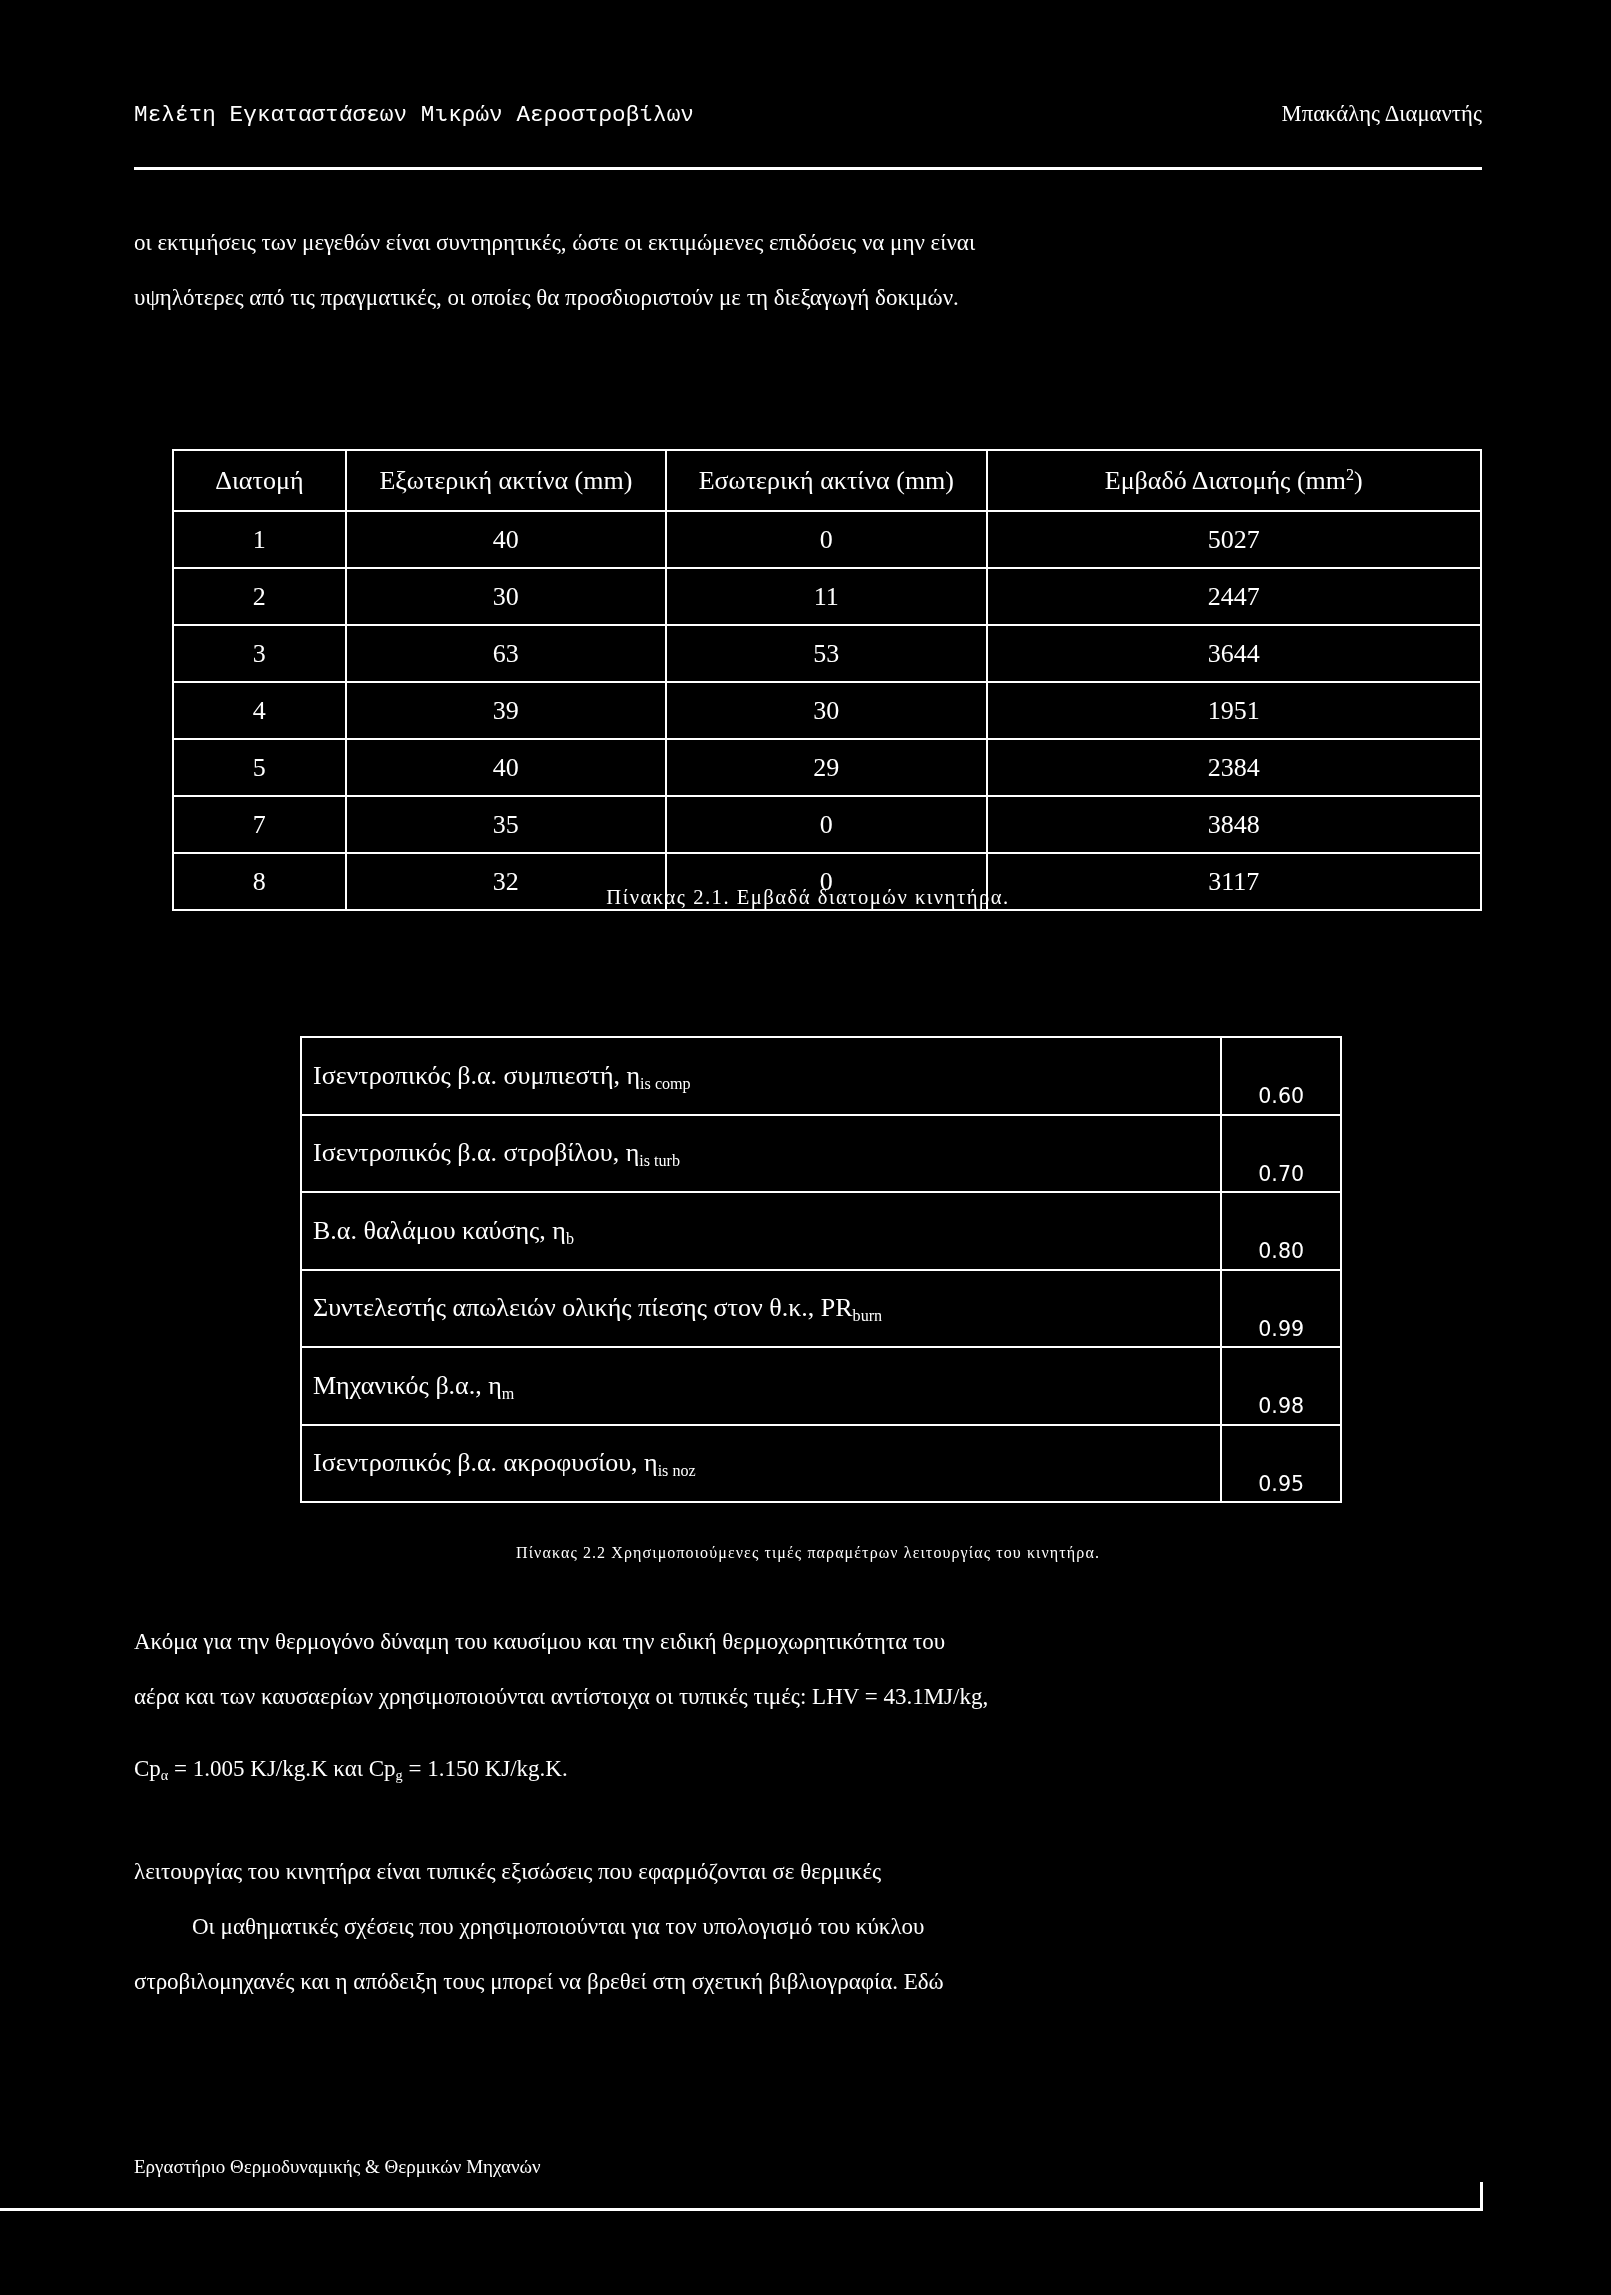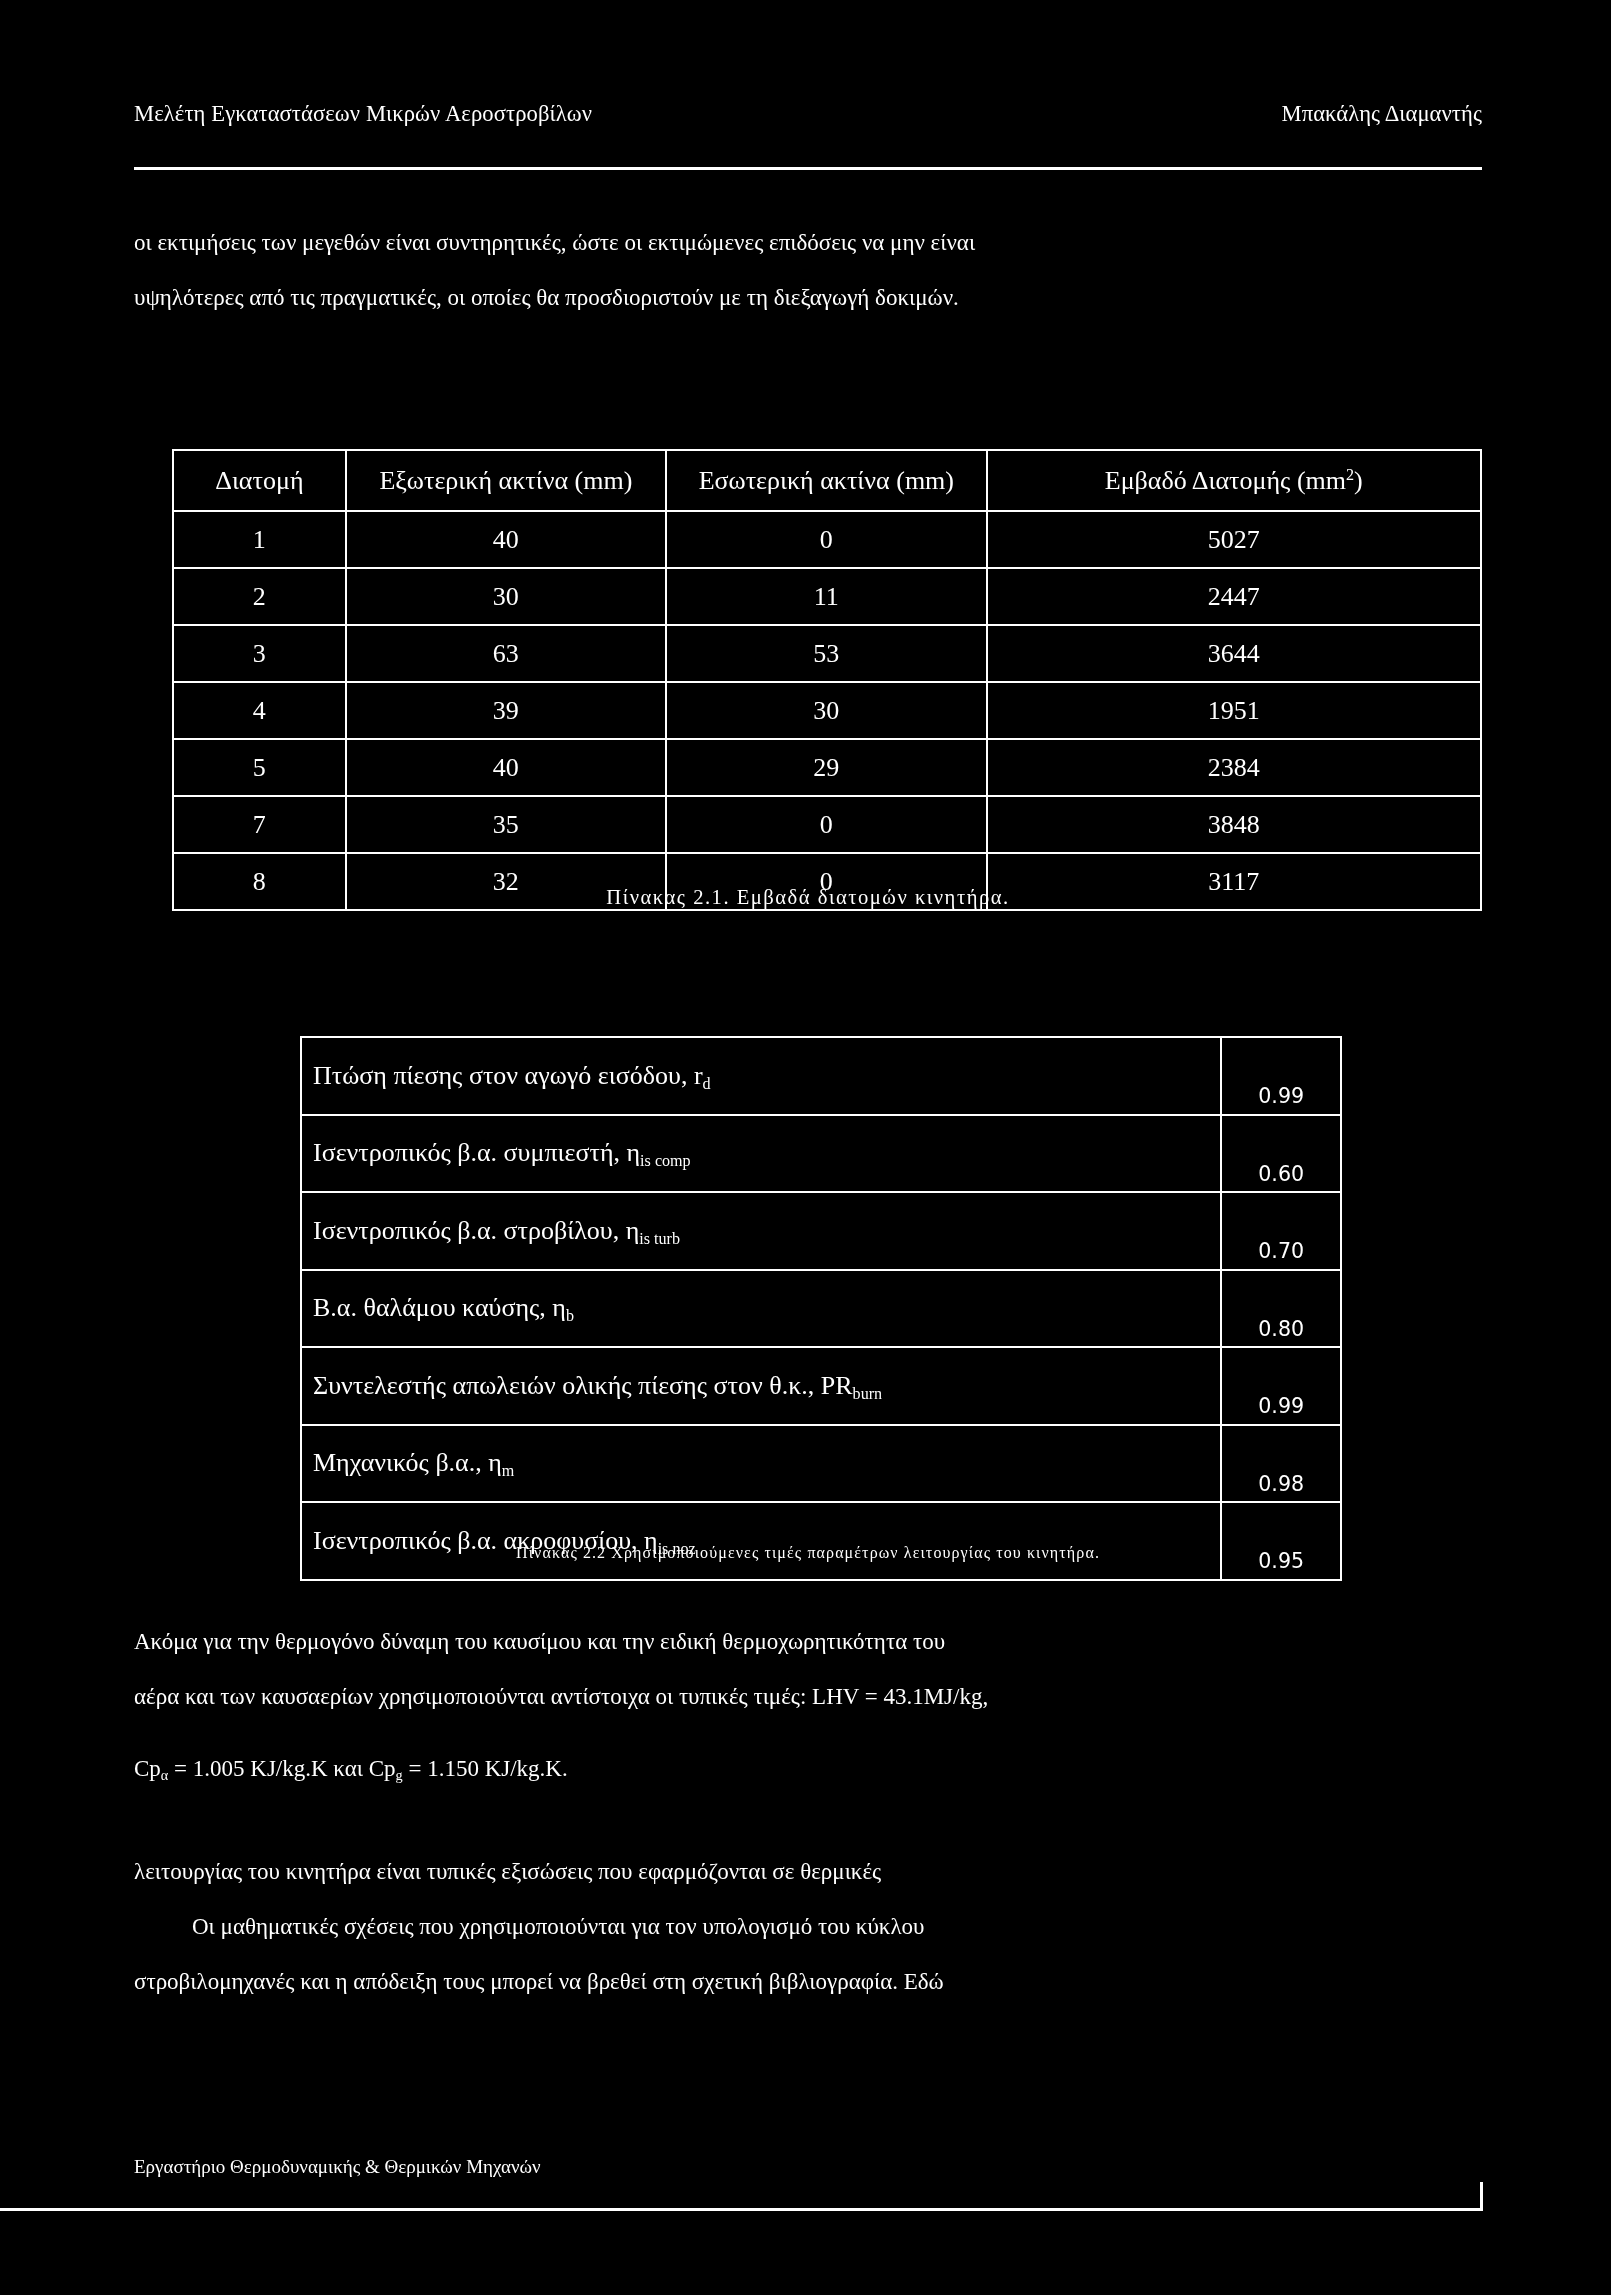--- a/index.html
+++ b/index.html
@@ -29,21 +29,21 @@
     position: absolute;
     left: 134px;
     top: 101px;
     width: 1348px;
     display: flex;
     justify-content: space-between;
     align-items: baseline;
     font-size: 22.6px;
     letter-spacing: 0.1px;
   }
-  .runhead-left  { white-space: nowrap; }
+  .runhead-left  { white-space: nowrap; font-family: Liberation Mono, monospace; }
   .runhead-right { white-space: nowrap; }
 
   .head-rule {
     position: absolute;
     left: 134px;
     top: 167px;
     width: 1348px;
     height: 2.7px;
     background: #ffffff;
   }
@@ -260,24 +260,20 @@
   <div class="caption" id="cap-1">Πίνακας 2.1. Εμβαδά διατομών κινητήρα.</div>
 
   <div class="t2-wrap">
     <table class="t2">
       <colgroup>
           <col class="p1">
           <col class="p2">
         </colgroup>
       <tbody>
         <tr>
-          <td class="lbl"><span>Πτώση πίεσης στον αγωγό εισόδου, r</span><sub>d</sub></td>
-          <td class="val">0.99</td>
-        </tr>
-        <tr>
           <td class="lbl"><span>Ισεντροπικός β.α. συμπιεστή, η</span><sub>is comp</sub></td>
           <td class="val">0.60</td>
         </tr>
         <tr>
           <td class="lbl"><span>Ισεντροπικός β.α. στροβίλου, η</span><sub>is turb</sub></td>
           <td class="val">0.70</td>
         </tr>
         <tr>
           <td class="lbl"><span>Β.α. θαλάμου καύσης, η</span><sub>b</sub></td>
           <td class="val">0.80</td>

